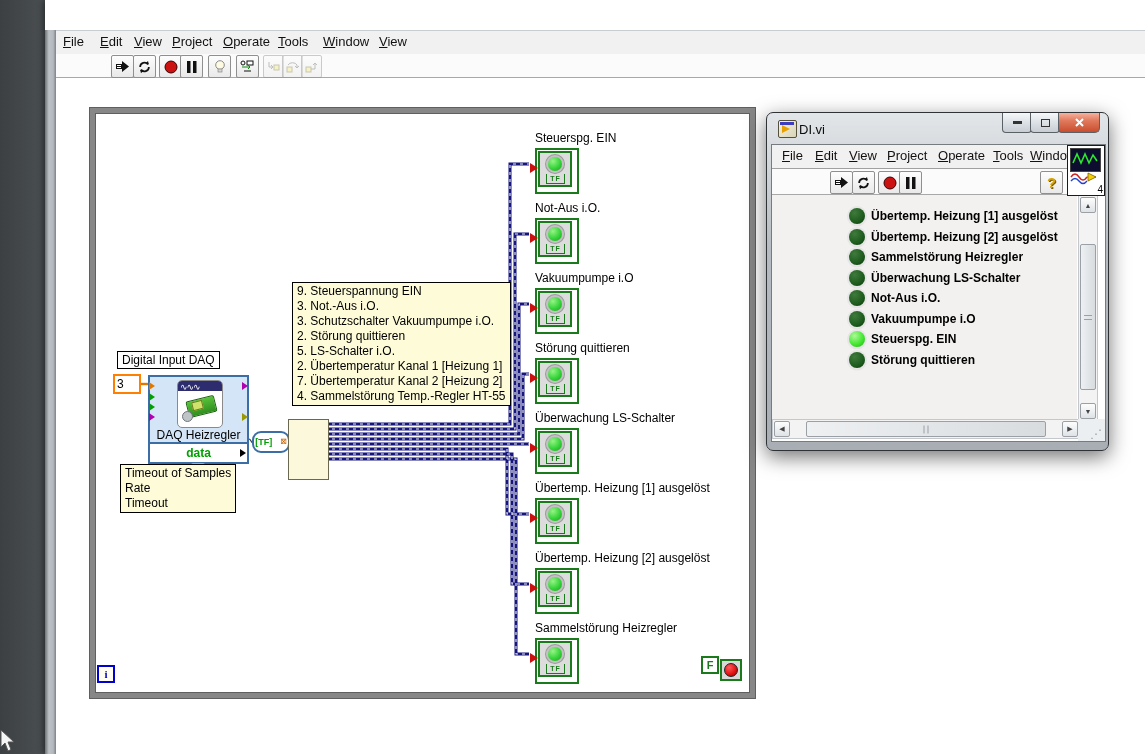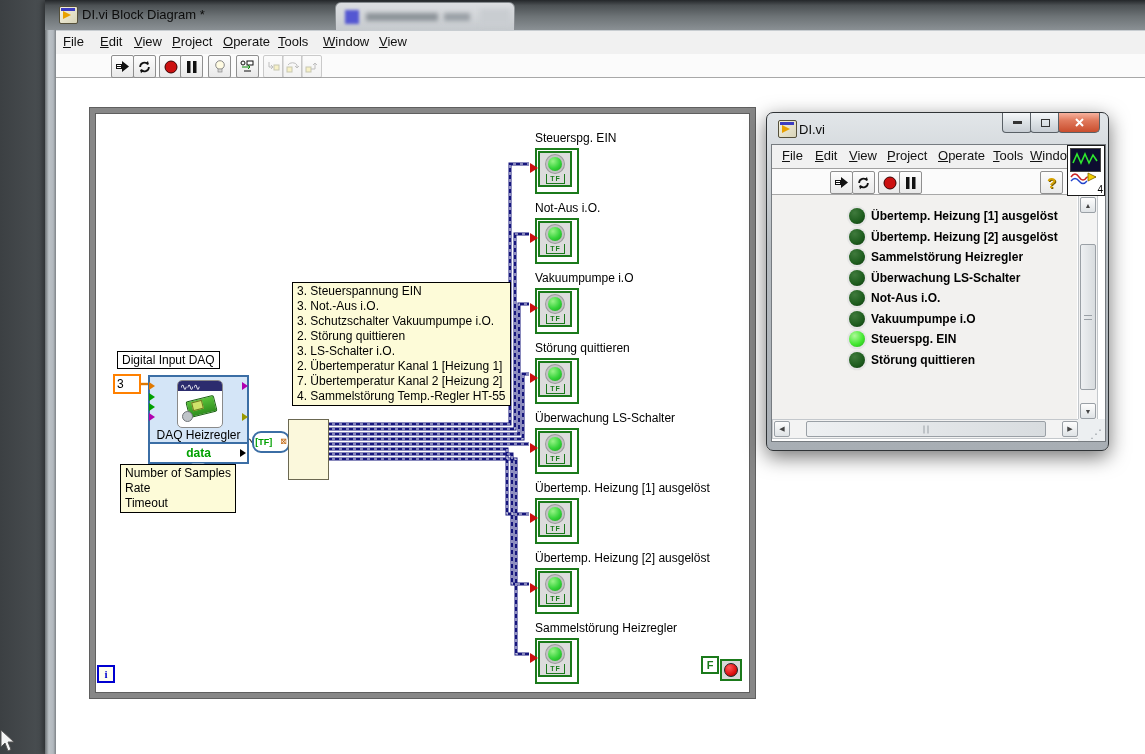--- a/index.html
+++ b/index.html
@@ -123,30 +123,20 @@
   #grip-corner{position:absolute;left:306px;top:274px;width:27px;height:22px;background:#eceff1;}
   #grip-corner:before{content:"⋰";position:absolute;right:3px;bottom:0px;color:#9aa0a6;font-size:12px;}
   svg{display:block;}
 </style>
 </head>
 <body>
 
 <div id="desktop-strip" class="abs"></div>
 
 <div id="bd-win" class="abs">
-  <div id="bd-title" class="abs">
-    <div id="ghost" class="abs">
-      <div class="g-ico"></div>
-      <div class="g-t1"></div>
-        <div class="g-t2"></div>
-        <div class="g-t3"></div>
-    </div>
-    <span class="lv-ico" style="left:14px;top:6px"></span>
-    <span id="bd-title-text" class="abs">DI.vi Block Diagram *</span>
-  </div>
   <div id="bd-menubar" class="abs">
     <span class="mi" style="left:7px;top:3px">File</span>
     <span class="mi" style="left:44px;top:3px">Edit</span>
     <span class="mi" style="left:78px;top:3px">View</span>
     <span class="mi" style="left:116px;top:3px">Project</span>
     <span class="mi" style="left:167px;top:3px">Operate</span>
     <span class="mi" style="left:222px;top:3px">Tools</span>
     <span class="mi" style="left:267px;top:3px">Window</span>
     <span class="mi" style="left:323px;top:3px">View</span>
   </div>
@@ -286,31 +276,31 @@
     <div class="name">DAQ Heizregler</div>
     <div class="datarow">
       <span>data</span>
       <span class="outarr"></span>
     </div>
     <span class="chev" style="top:86px"></span>
     <span class="chev" style="top:90px;border-top-color:#b8cfe4"></span>
   </div>
 
   <div class="ylabel" style="left:75px;top:464px">
-    <div>Number of Samples</div>
+    <div>Timeout of Samples</div>
     <div>Rate</div>
     <div>Timeout</div>
   </div>
 
   <div class="ylabel" style="left:247px;top:282px">
-    <div>3. Steuerspannung EIN</div>
+    <div>9. Steuerspannung EIN</div>
     <div>3. Not.-Aus i.O.</div>
     <div>3. Schutzschalter Vakuumpumpe i.O.</div>
     <div>2. Störung quittieren</div>
-    <div>3. LS-Schalter i.O.</div>
+    <div>5. LS-Schalter i.O.</div>
     <div>2. Übertemperatur Kanal 1 [Heizung 1]</div>
     <div>7. Übertemperatur Kanal 2 [Heizung 2]</div>
     <div>4. Sammelstörung Temp.-Regler HT-55</div>
   </div>
 
   <div id="tfnode" class="abs">
     <span class="t">[TF]</span>
     <span class="g">⊠</span>
   </div>
   <div id="fan" class="abs"></div>

